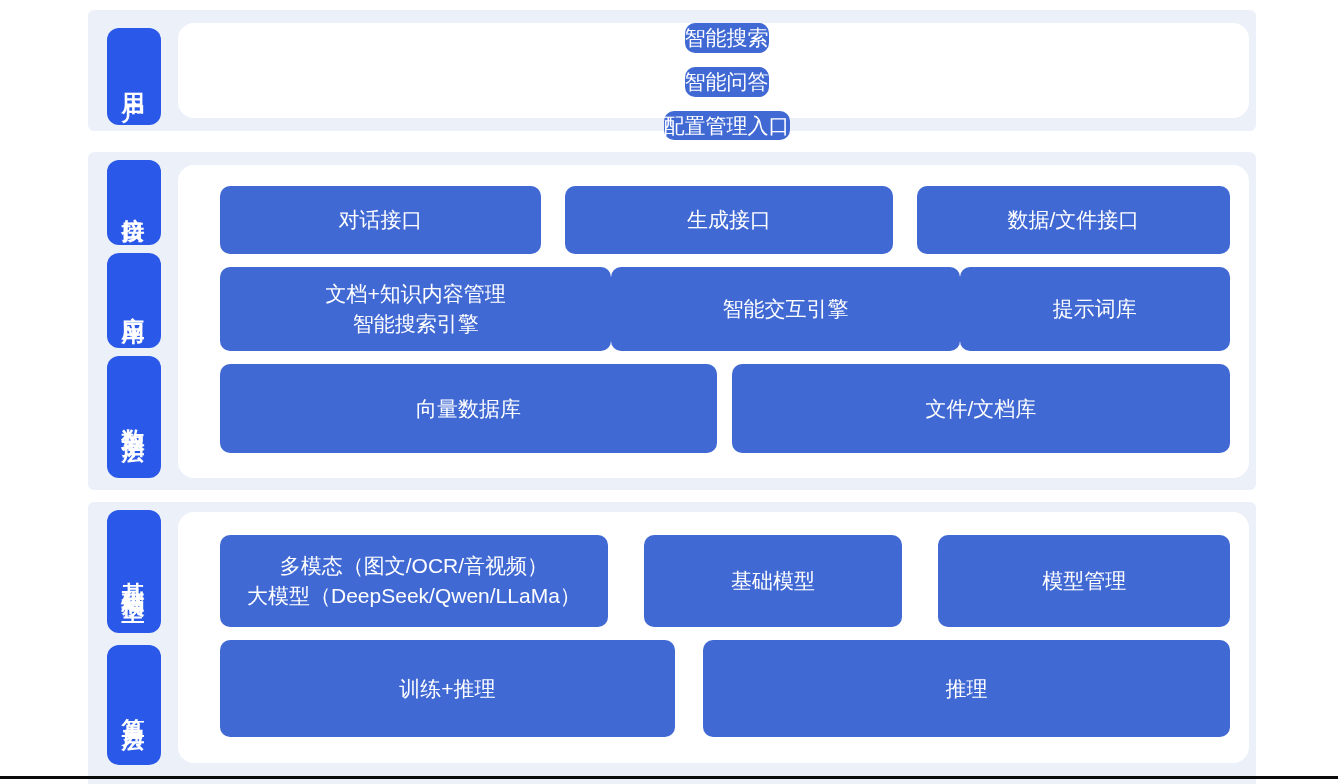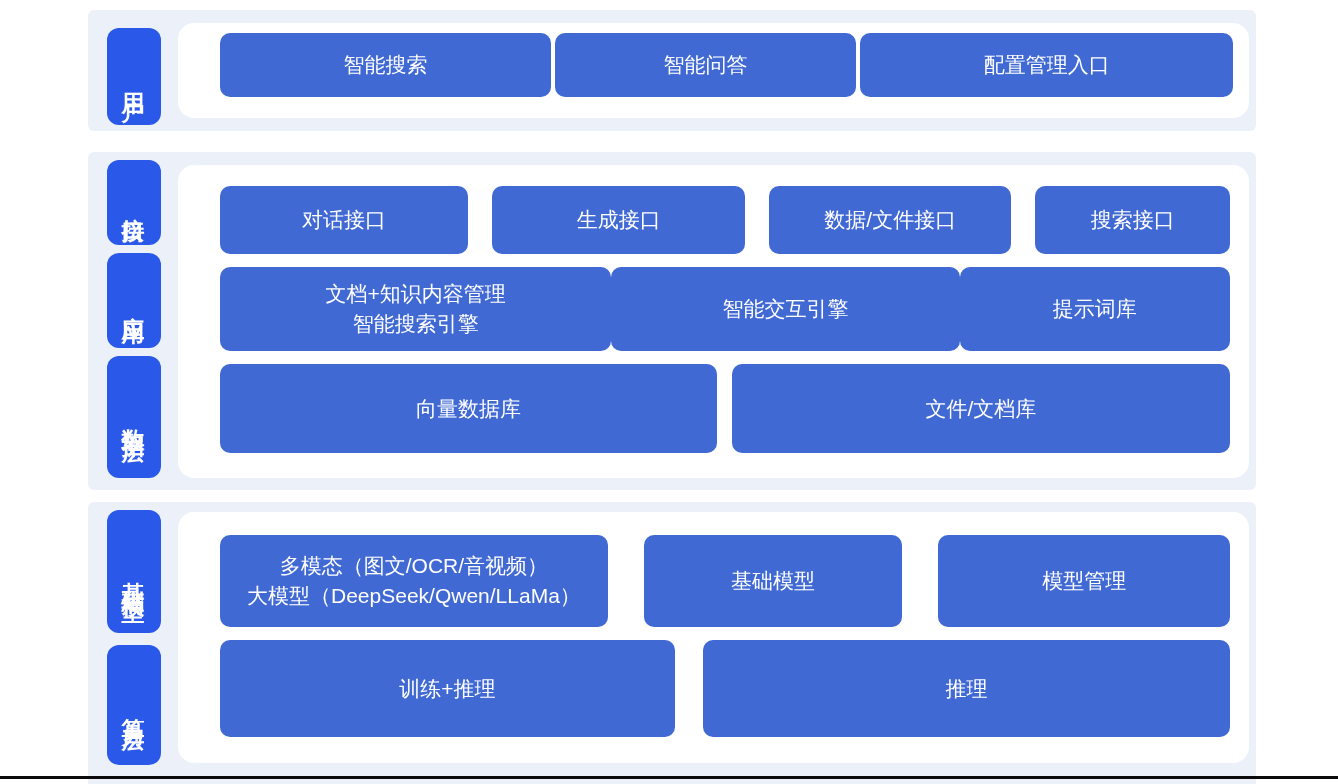--- a/index.html
+++ b/index.html
@@ -29,22 +29,22 @@
   .pill-application { top:101px; height:95px;  }
   .pill-data        { top:204px; height:122px; }
   .pill-foundation  { top:8px;   height:123px; }
   .pill-compute     { top:143px; height:120px; }
 
   .panel {
     position:absolute; left:90px; right:7px;
     background:#ffffff; border-radius:16px;
     display:flex; flex-direction:column;
   }
-  .panel-user   { top:13px; height:95px;  flex-direction:row; align-items:center;
-                  padding:0 16px 12px 42px; gap:4px; }
+  .panel-user   { top:13px; height:95px;  flex-direction:column; align-items:center;
+                  padding:0 16px 12px 42px; gap:14px; }
   .panel-middle { top:13px; height:313px; padding:21px 19px 12px 42px; gap:13px; }
   .panel-bottom { top:10px; height:251px; padding:23px 19px 26px 42px; gap:13px; }
 
   .row { display:flex; width:100%; }
   .row-interface  { height:68px; gap:24px; }
   .row-app        { height:84px; }
   .row-data       { height:89px; gap:15px; }
   .row-foundation { height:92px; gap:36px; }
   .row-compute    { height:97px; gap:28px;border-radius:10px; }
 
@@ -77,21 +77,20 @@
 
   <div class="band band-middle">
     <div class="pill pill-interface">接口</div>
     <div class="pill pill-application">应用</div>
     <div class="pill pill-data">数据层</div>
     <div class="panel panel-middle">
       <div class="row row-interface">
         <div class="node" style="flex:204">对话接口</div>
         <div class="node" style="flex:208">生成接口</div>
         <div class="node" style="flex:199">数据/文件接口</div>
-        <div class="node" style="flex:160">搜索接口</div>
       </div>
       <div class="row row-app">
         <div class="node" style="flex:301">文档+知识内容管理
 智能搜索引擎</div>
         <div class="node" style="flex:268">智能交互引擎</div>
         <div class="node" style="flex:208">提示词库</div>
       </div>
       <div class="row row-data">
         <div class="node" style="flex:339">向量数据库</div>
         <div class="node" style="flex:340">文件/文档库</div>

